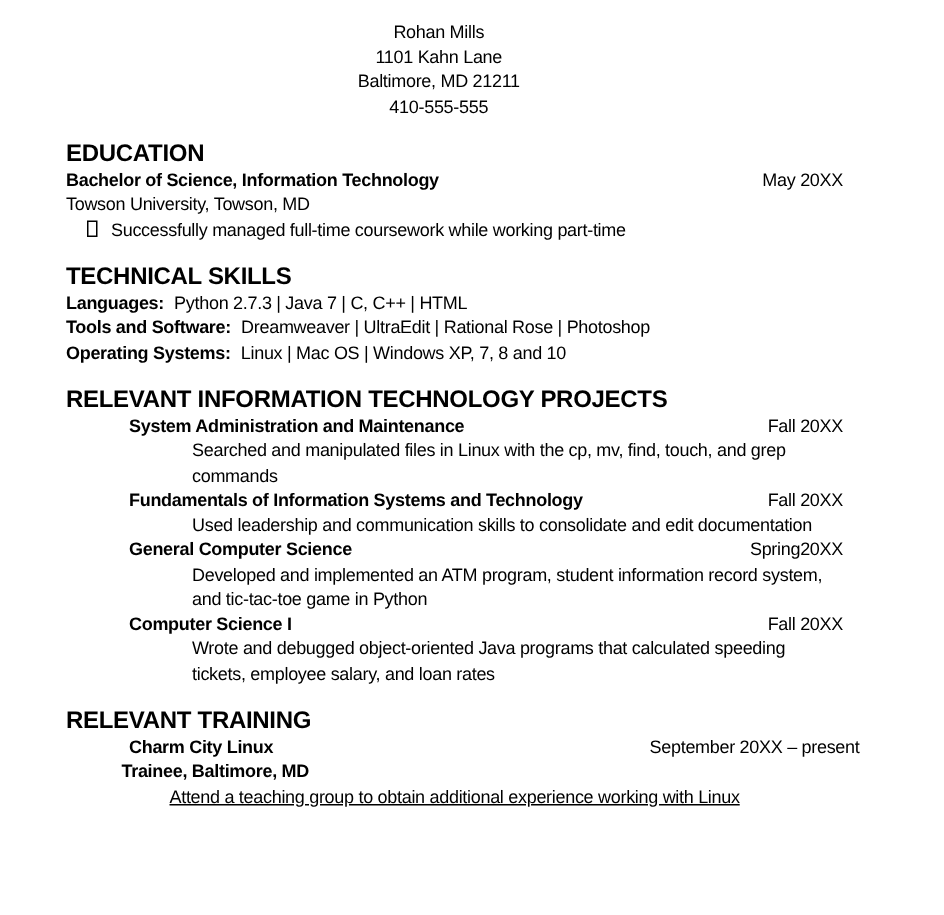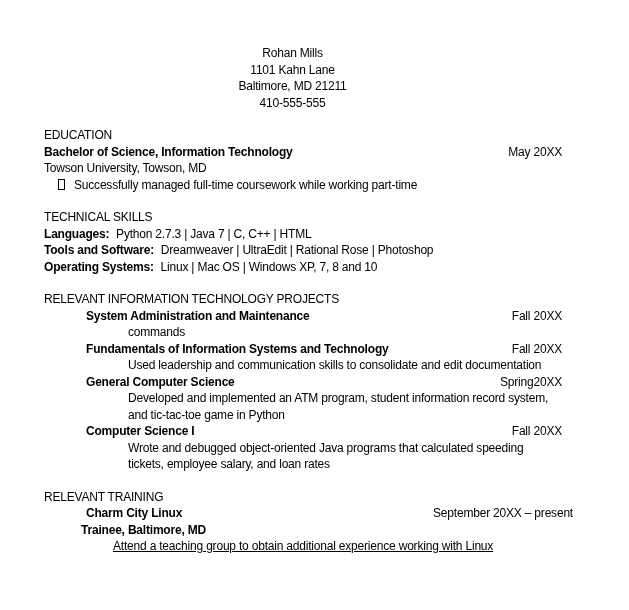--- a/index.html
+++ b/index.html
@@ -15,27 +15,26 @@
     font-size: 12px;
     letter-spacing: -0.2px;
     line-height: 16.5px;
     color: #000000;
   }
   .doc {
     box-sizing: border-box;
     width: 629px;
     height: 432px;
     padding: 13px 67px 0 44px;
-    margin-top: 32px;
   }
   .line { white-space: nowrap; }
   .b { font-weight: bold; text-align: right; }
   .heading {
-    font-size: 12px;
-    font-weight: normal;
+    font-size: 16px;
+    font-weight: bold;
     margin: 16px 0 0 0;
     line-height: 16.5px;
   }
   .contact { text-align: center; margin: 0 -23px 0 -44px; } 
   .row { display: flex; justify-content: space-between; }
   .indent-1 { margin-left: 42px; }   
   .indent-2 { margin-left: 84px; }   
   .indent-role { margin-left: 37px; font-weight: bold; }
   .indent-tr  { margin-left: 69px; text-decoration: underline; } 
   .date { font-weight: normal; }
@@ -92,20 +91,21 @@
     </div>
   </section>
 
   <section>
     <h2 class="heading line">RELEVANT INFORMATION TECHNOLOGY PROJECTS</h2>
 
     <div class="line row">
       <span class="b indent-1">System Administration and Maintenance</span>
       <span class="date">Fall 20XX</span>
     </div>
+    <div class="line indent-2">Searched and manipulated files in Linux with the cp, mv, find, touch, and grep</div>
     <div class="line indent-2">commands</div>
 
     <div class="line row">
       <span class="b indent-1">Fundamentals of Information Systems and Technology</span>
       <span class="date">Fall 20XX</span>
     </div>
     <div class="line indent-2">Used leadership and communication skills to consolidate and edit documentation</div>
 
     <div class="line row">
       <span class="b indent-1">General Computer Science</span>

